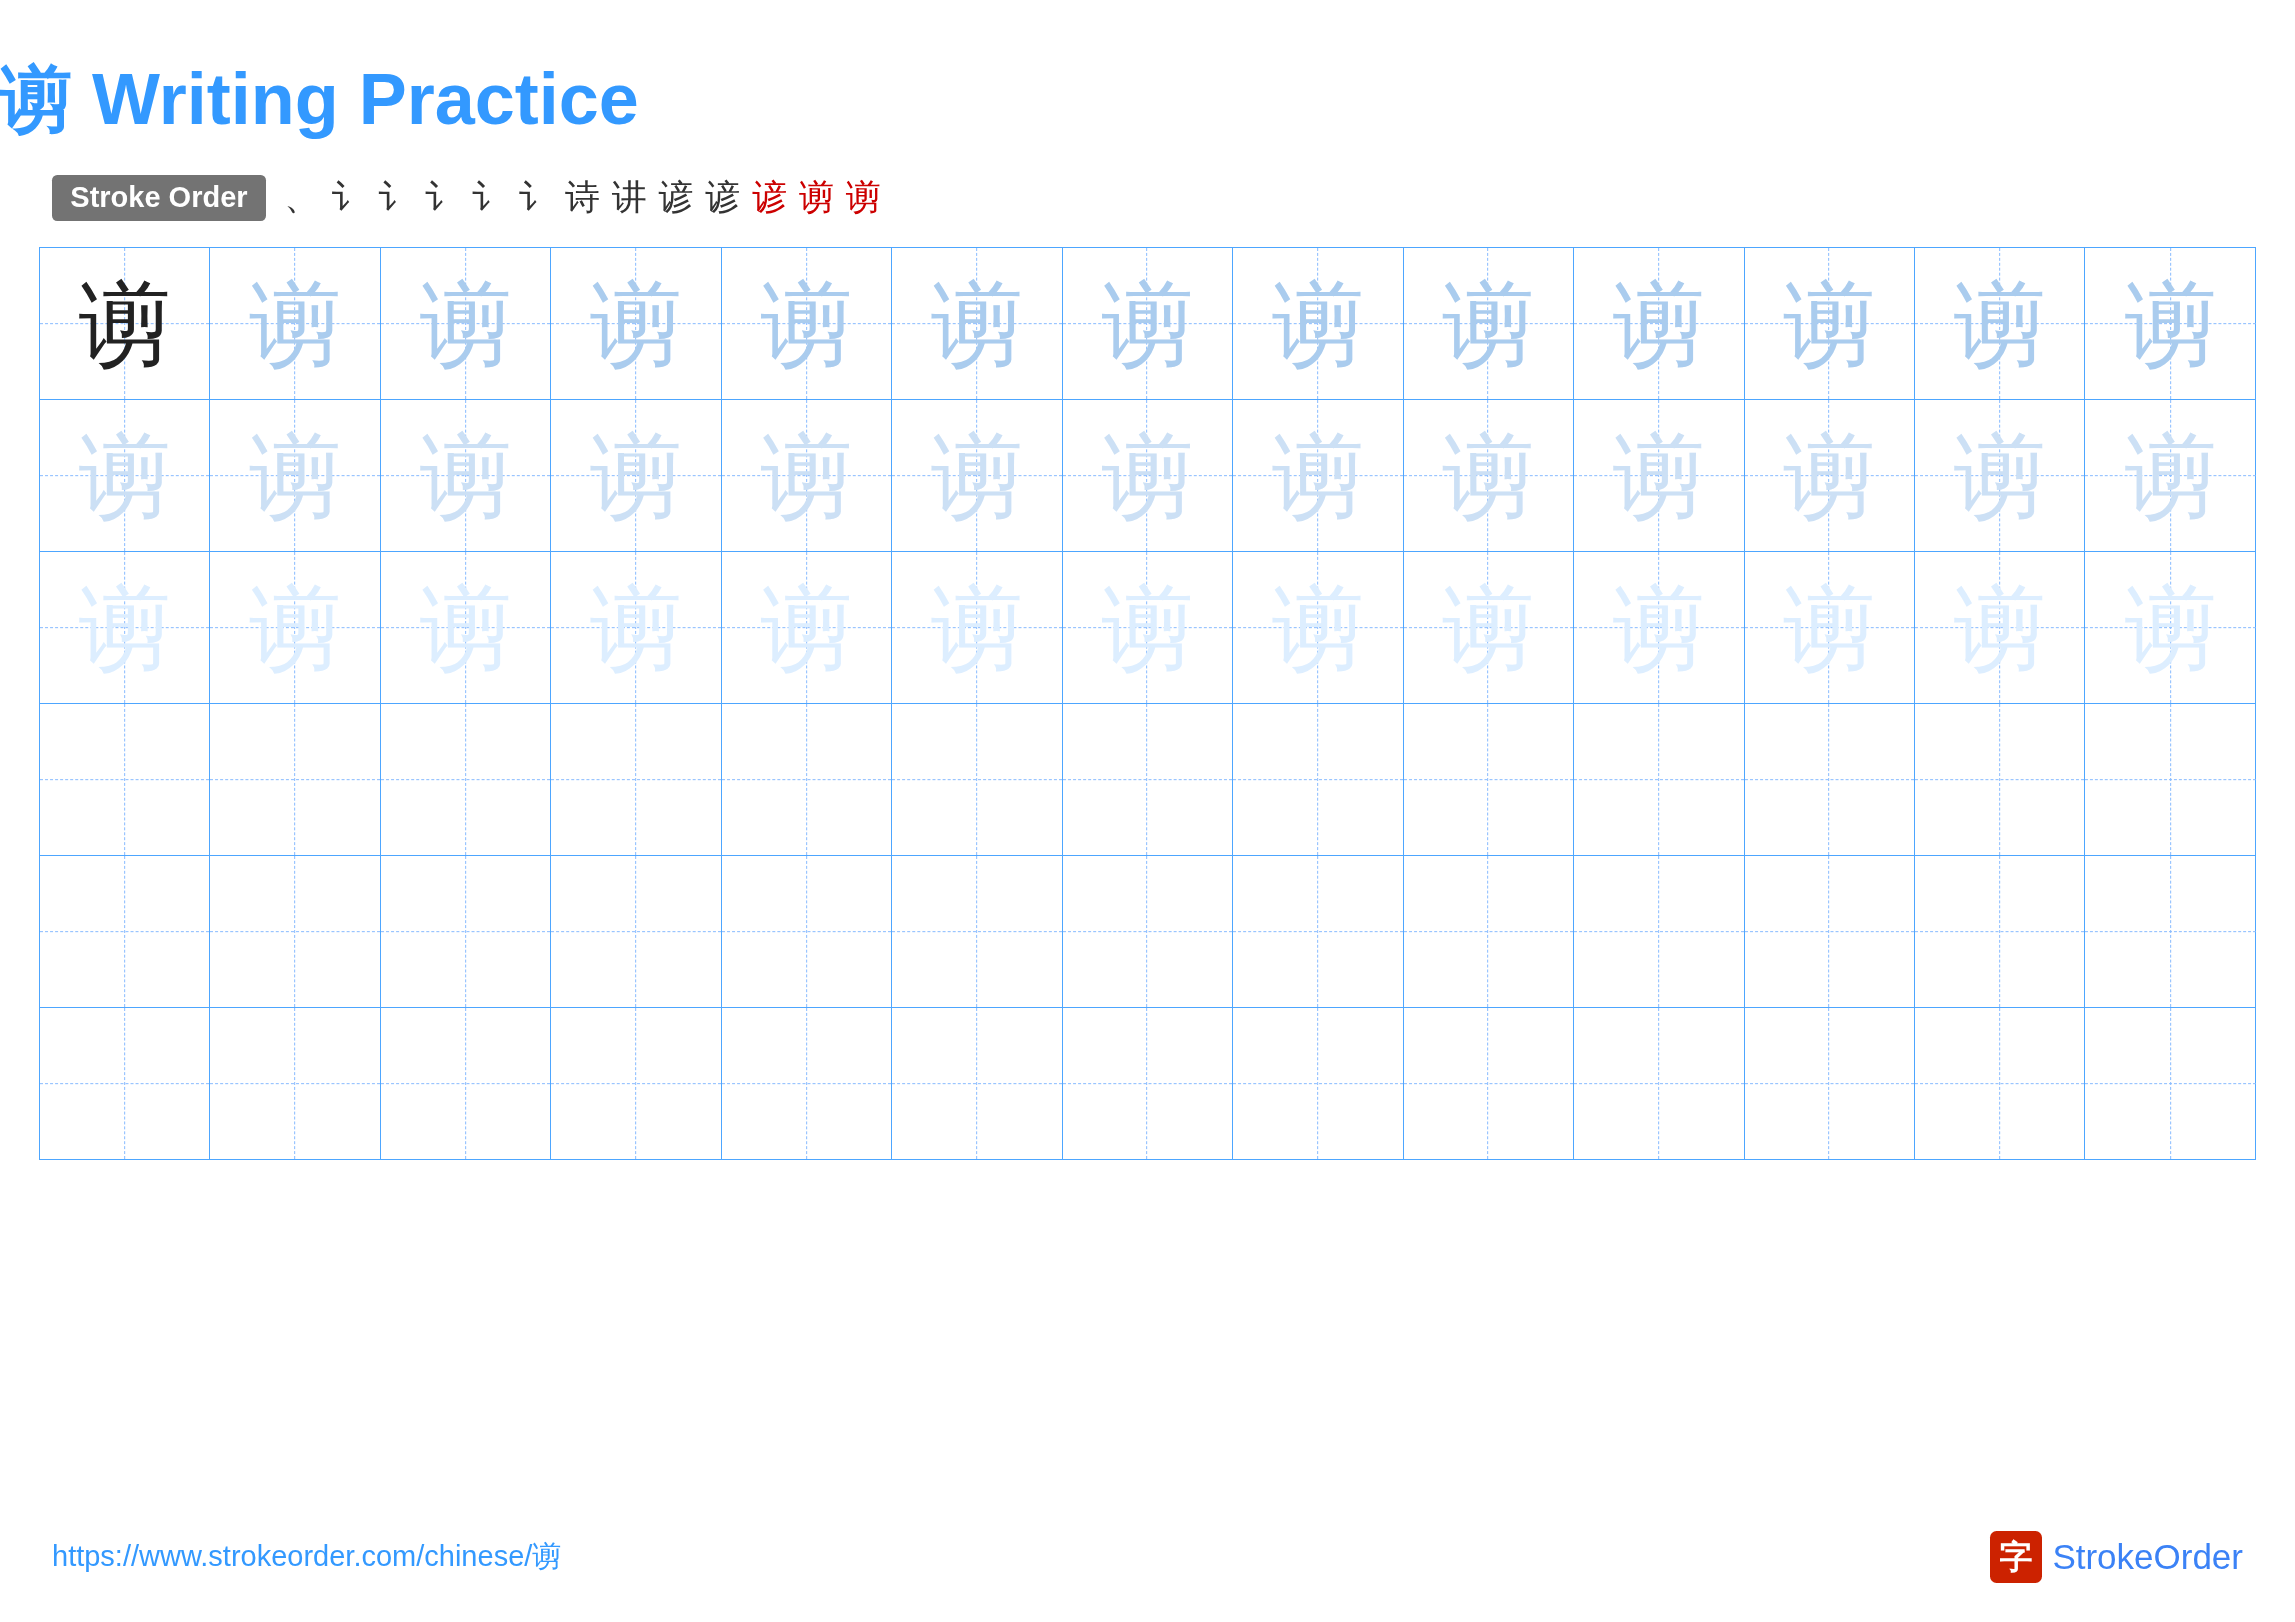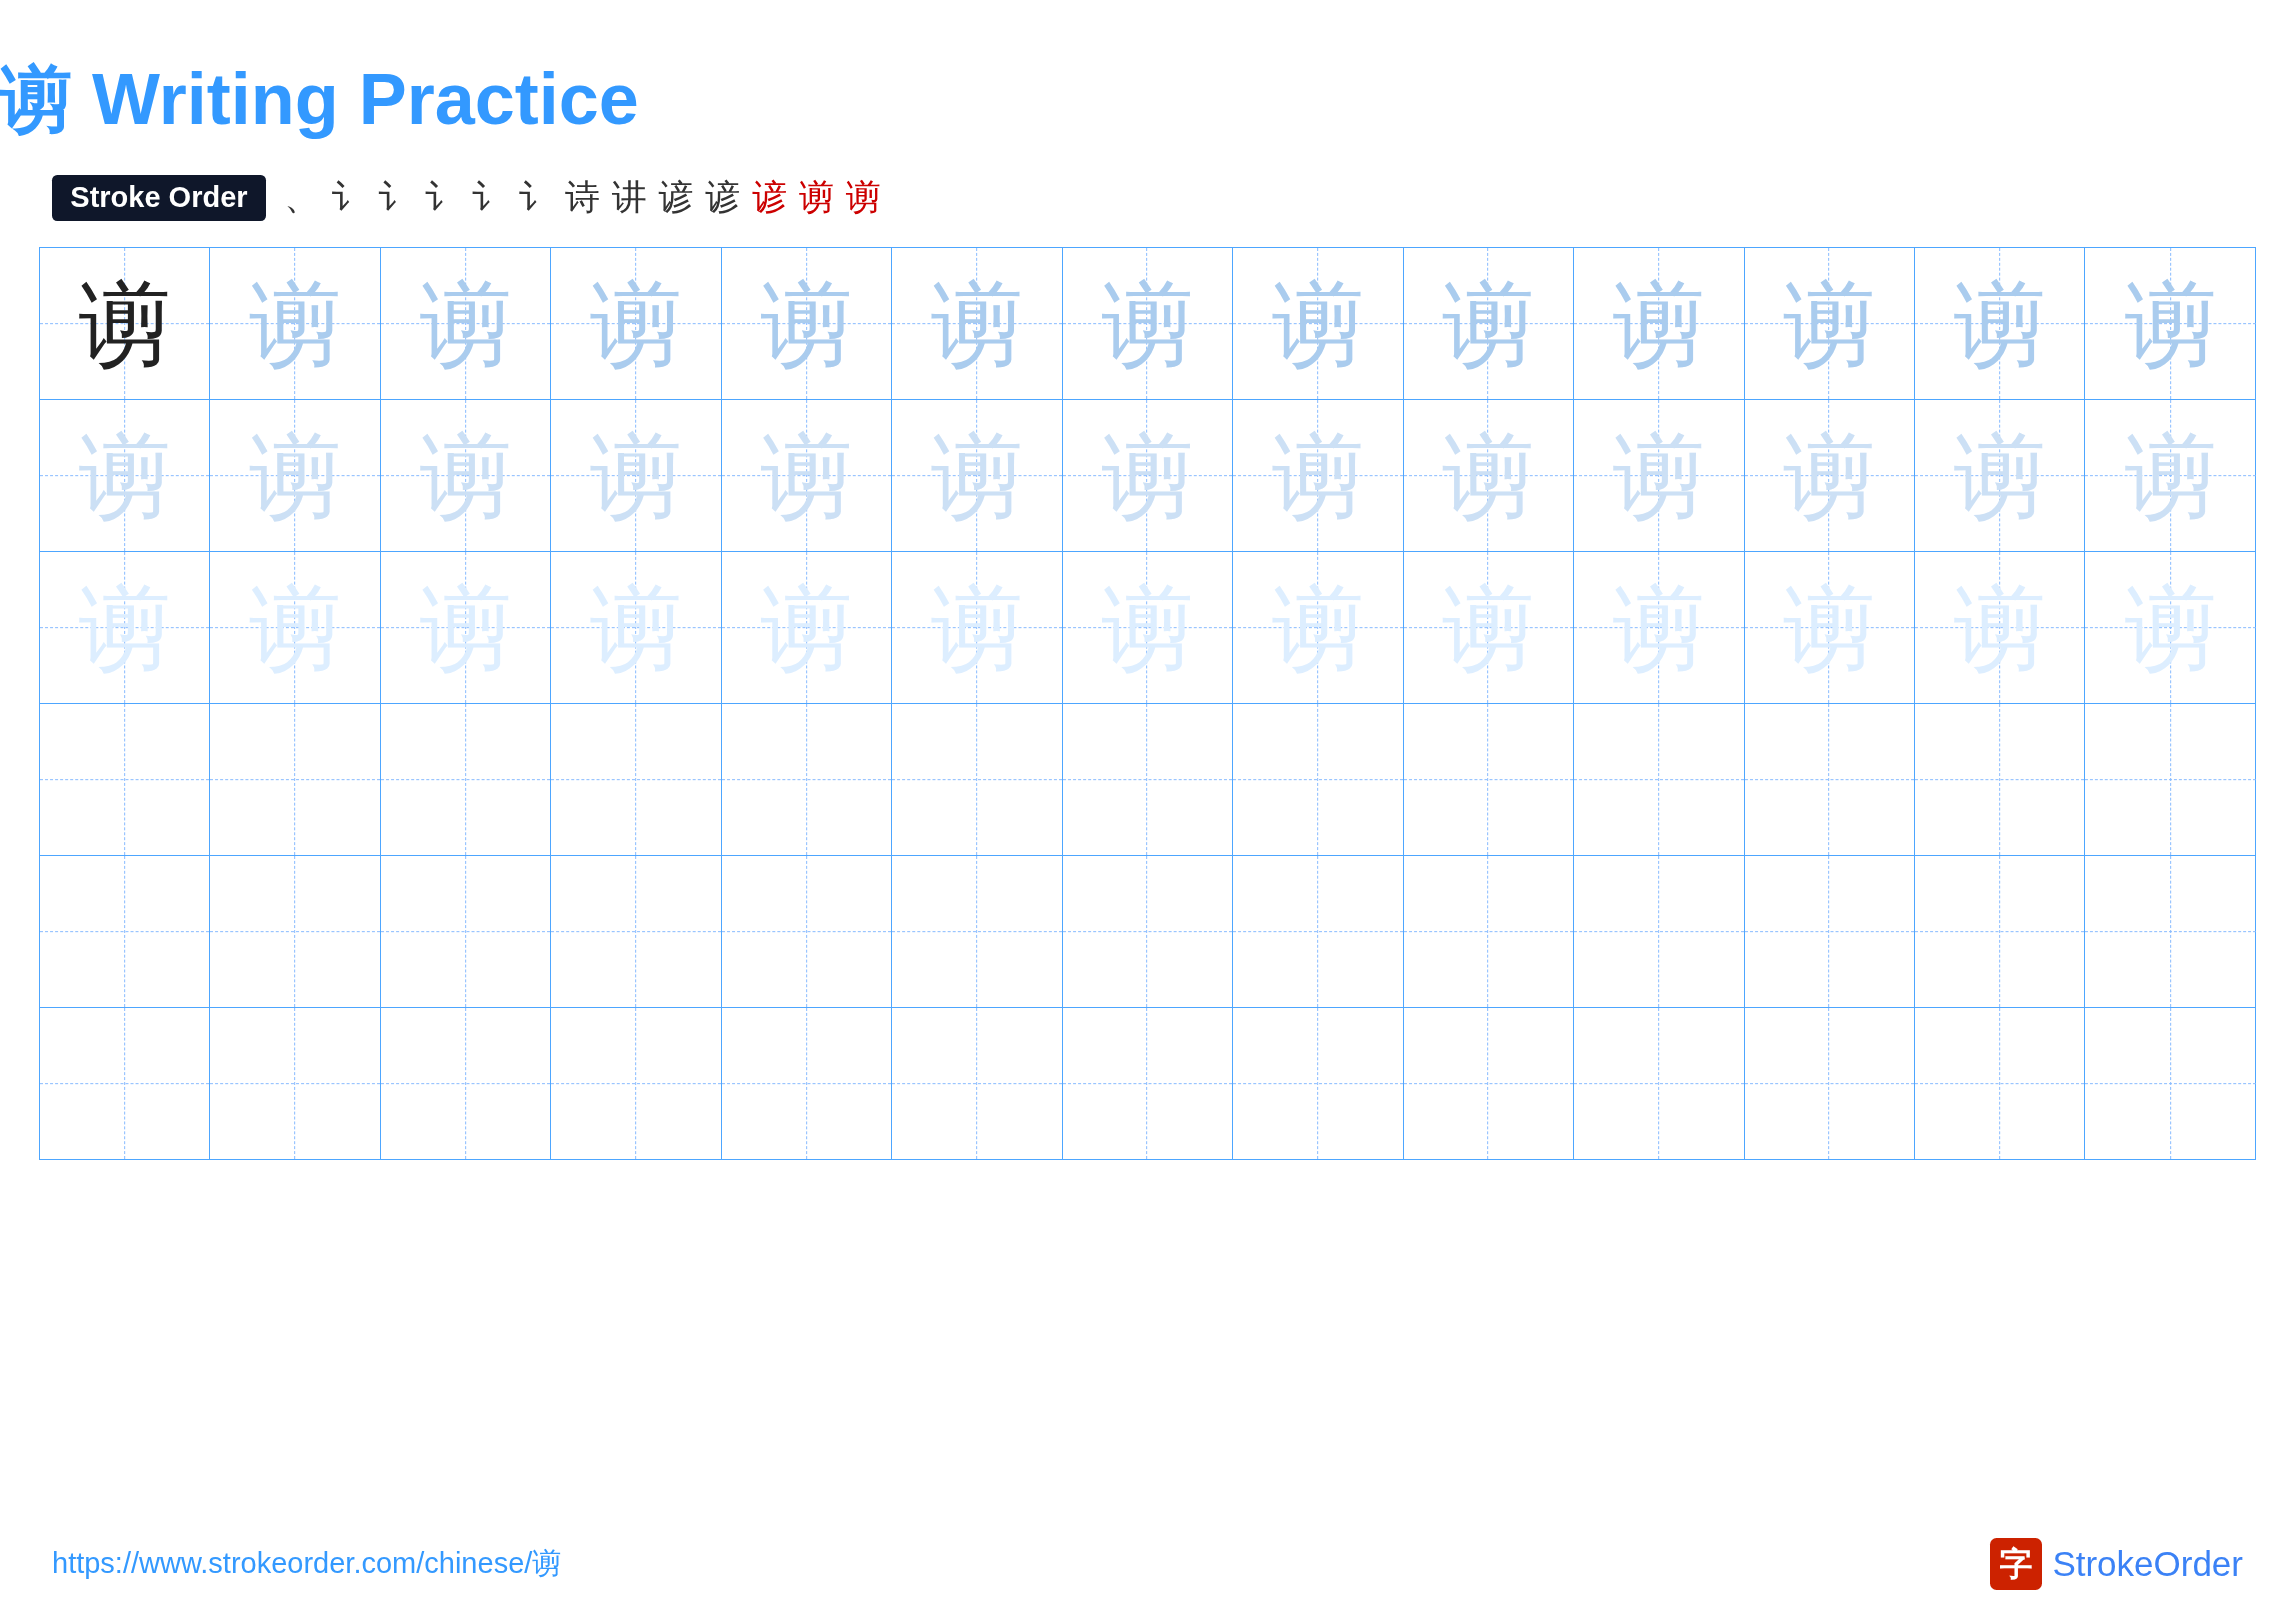--- a/index.html
+++ b/index.html
@@ -28,21 +28,21 @@
     }
 
     .stroke-order-row {
       display: flex;
       align-items: center;
       padding: 0 52px;
       margin-bottom: 26px;
       gap: 18.3px;
     }
     .stroke-order-badge {
-      background: #0f172a;
+      background: #737373;
       color: white;
       font-size: 29px;
       font-weight: bold;
       padding: 6.5px 18.3px;
       border-radius: 5.2px;
       white-space: nowrap;
     }
     .stroke-steps {
       display: flex;
       align-items: center;
@@ -120,21 +120,21 @@
     }
     .cell-char.light {
       color: #cce0f5;
     }
     .cell-char.very-light {
       color: #ddeeff;
     }
 
     .footer {
       position: absolute;
-      bottom: 32px;
+      bottom: 39px;
       left: 52px;
       right: 52px;
       display: flex;
       align-items: center;
       justify-content: space-between;
     }
     .footer-url {
       color: #3399ff;
       font-size: 29px;
     }

